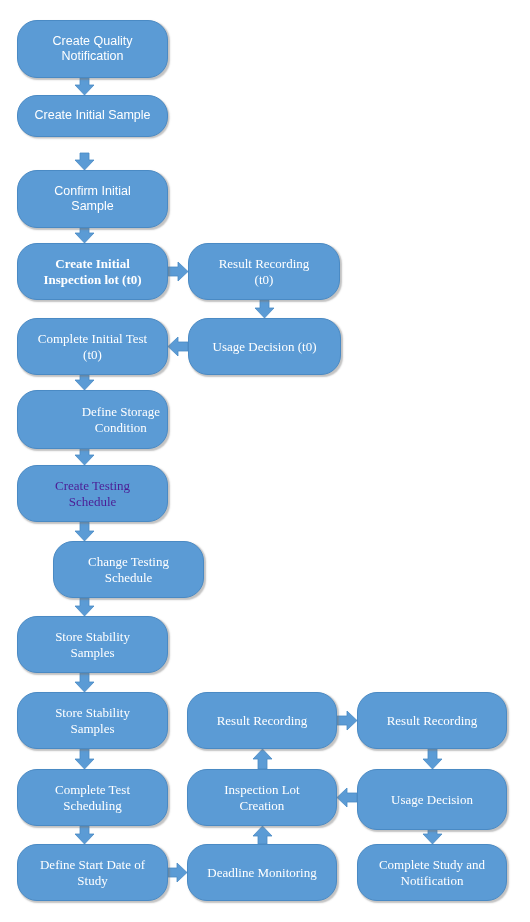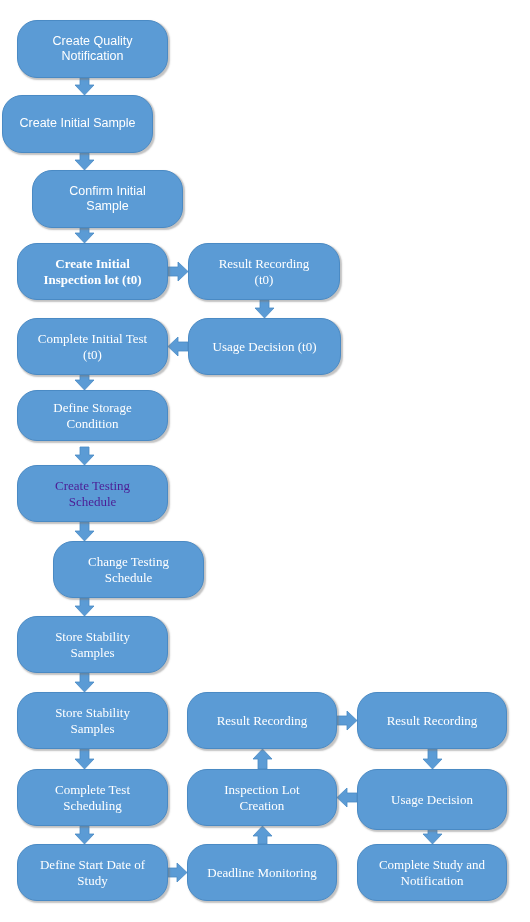--- a/index.html
+++ b/index.html
@@ -137,43 +137,43 @@
     </div>
     <div class="arrow" style="left: 422.5px; top: 826px; width: 19px; height: 18px;">
       <svg width="19" height="18" viewBox="0 0 19 18">
         <polygon points="5,0 14,0 14,8 19,8 9.5,18 0,8 5,8" fill="#5B9BD5" stroke="#4A8AC4" stroke-width="0.8"></polygon>
       </svg>
     </div>
     <div class="node sans" style="left: 17px; top: 20px; width: 151px; height: 58px; background: rgb(91, 155, 213); border-color: rgb(74, 138, 196); color: rgb(255, 255, 255);">
       <span class="lbl">Create Quality
 Notification</span>
     </div>
-    <div class="node sans" style="left: 2px; top: 95px; width: 151px; height: 58px; background: rgb(91, 155, 213); border-color: rgb(74, 138, 196); color: rgb(255, 255, 255);">
+    <div class="node sans" style="left: 17px; top: 95px; width: 151px; height: 42px; background: rgb(91, 155, 213); border-color: rgb(74, 138, 196); color: rgb(255, 255, 255);">
       <span class="lbl">Create Initial Sample</span>
     </div>
-    <div class="node sans" style="left: 32px; top: 170px; width: 151px; height: 58px; background: rgb(91, 155, 213); border-color: rgb(74, 138, 196); color: rgb(255, 255, 255);">
+    <div class="node sans" style="left: 17px; top: 170px; width: 151px; height: 58px; background: rgb(91, 155, 213); border-color: rgb(74, 138, 196); color: rgb(255, 255, 255);">
       <span class="lbl">Confirm Initial
 Sample</span>
     </div>
     <div class="node" style="left: 17px; top: 243px; width: 151px; height: 57px; background: rgb(91, 155, 213); border-color: rgb(74, 138, 196); color: rgb(255, 255, 255); font-weight: bold;">
       <span class="lbl">Create Initial
 Inspection lot (t0)</span>
     </div>
     <div class="node" style="left: 188px; top: 243px; width: 152px; height: 57px; background: rgb(91, 155, 213); border-color: rgb(74, 138, 196); color: rgb(255, 255, 255);">
       <span class="lbl">Result Recording
 (t0)</span>
     </div>
     <div class="node" style="left: 17px; top: 318px; width: 151px; height: 57px; background: rgb(91, 155, 213); border-color: rgb(74, 138, 196); color: rgb(255, 255, 255); justify-content: center;">
       <span class="lbl">Complete Initial Test
 (t0)</span>
     </div>
     <div class="node" style="left: 188px; top: 318px; width: 153px; height: 57px; background: rgb(91, 155, 213); border-color: rgb(74, 138, 196); color: rgb(255, 255, 255);">
       <span class="lbl">Usage Decision (t0)</span>
     </div>
-    <div class="node" style="left: 17px; top: 390px; width: 151px; height: 51px; background: rgb(91, 155, 213); border-color: rgb(74, 138, 196); color: rgb(255, 255, 255);">
+    <div class="node" style="left: 17px; top: 390px; width: 151px; height: 59px; background: rgb(91, 155, 213); border-color: rgb(74, 138, 196); color: rgb(255, 255, 255); justify-content: flex-end;">
       <span class="lbl">Define Storage
 Condition</span>
     </div>
     <div class="node" style="left: 17px; top: 465px; width: 151px; height: 57px; background: rgb(91, 155, 213); border-color: rgb(74, 138, 196); color: #4c1d95;">
       <span class="lbl">Create Testing
 Schedule</span>
     </div>
     <div class="node" style="left: 17px; top: 541px; width: 151px; height: 57px; background: rgb(91, 155, 213); border-color: rgb(74, 138, 196); color: rgb(255, 255, 255); margin-left: 36px;">
       <span class="lbl">Change Testing
 Schedule</span>

